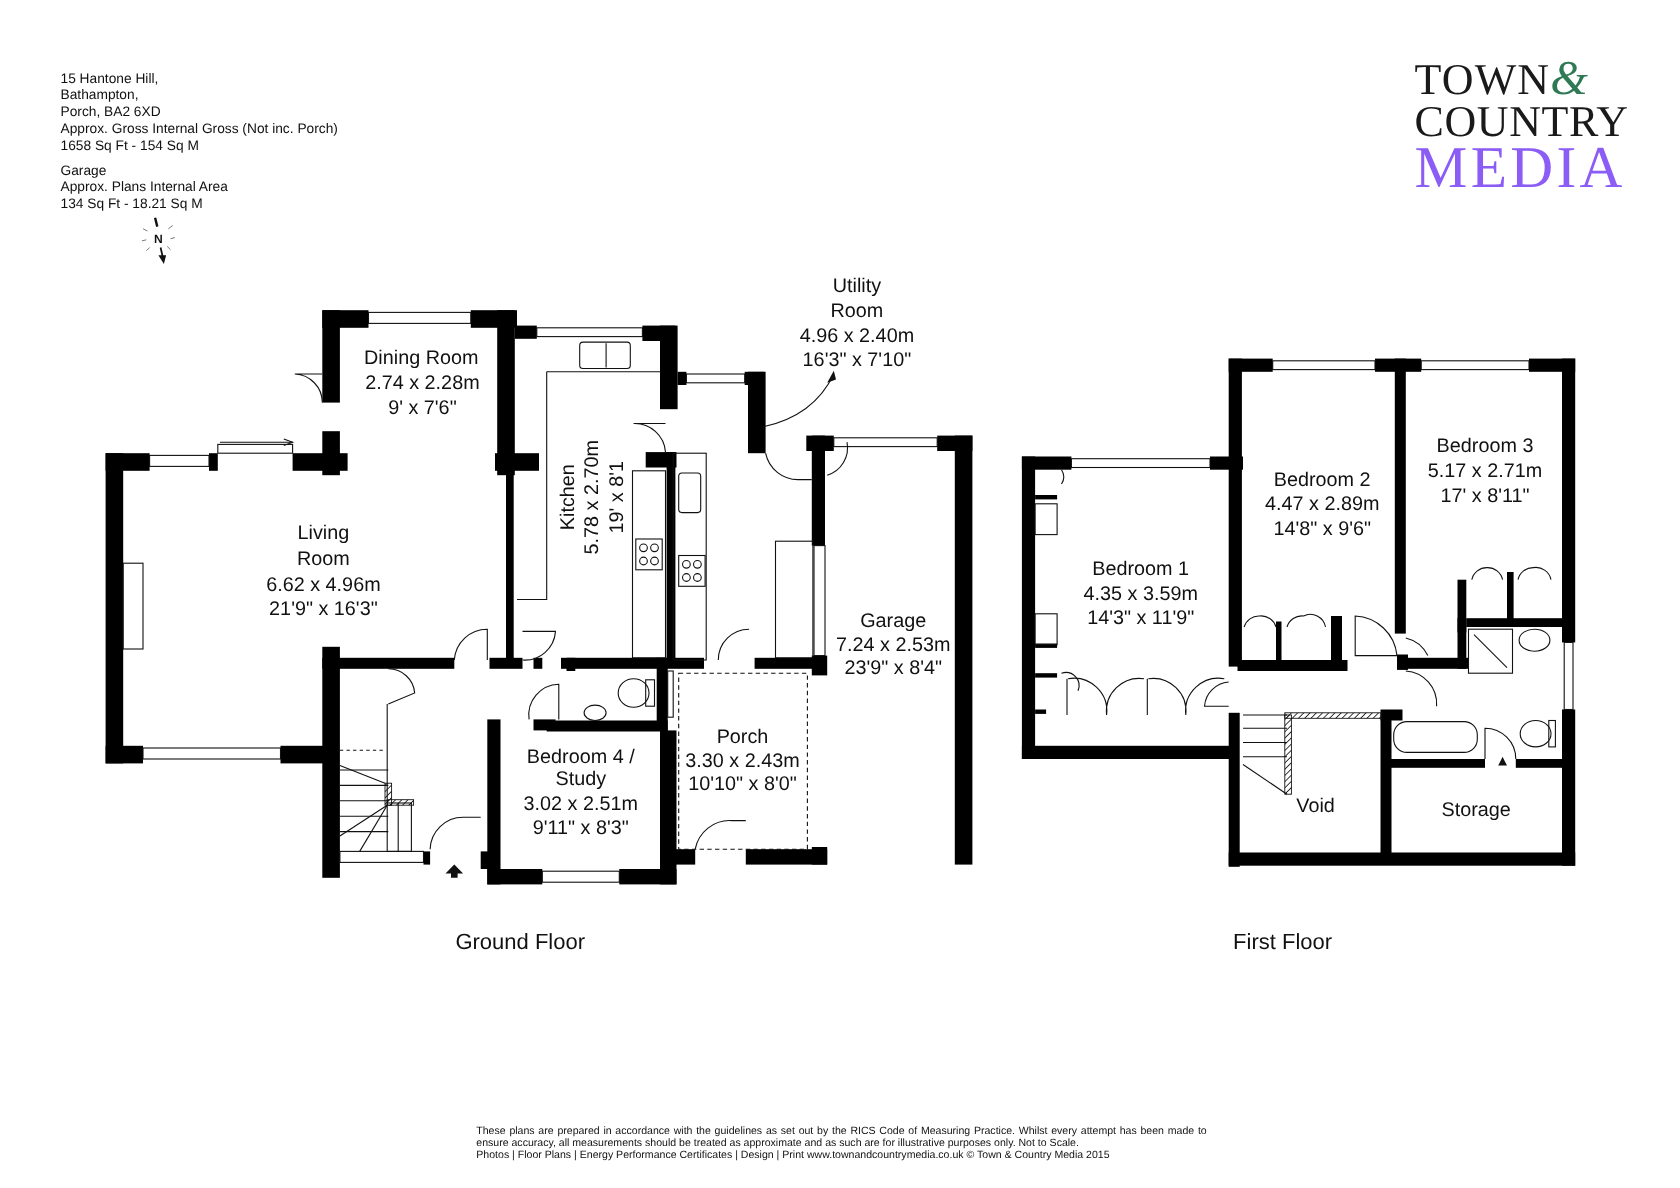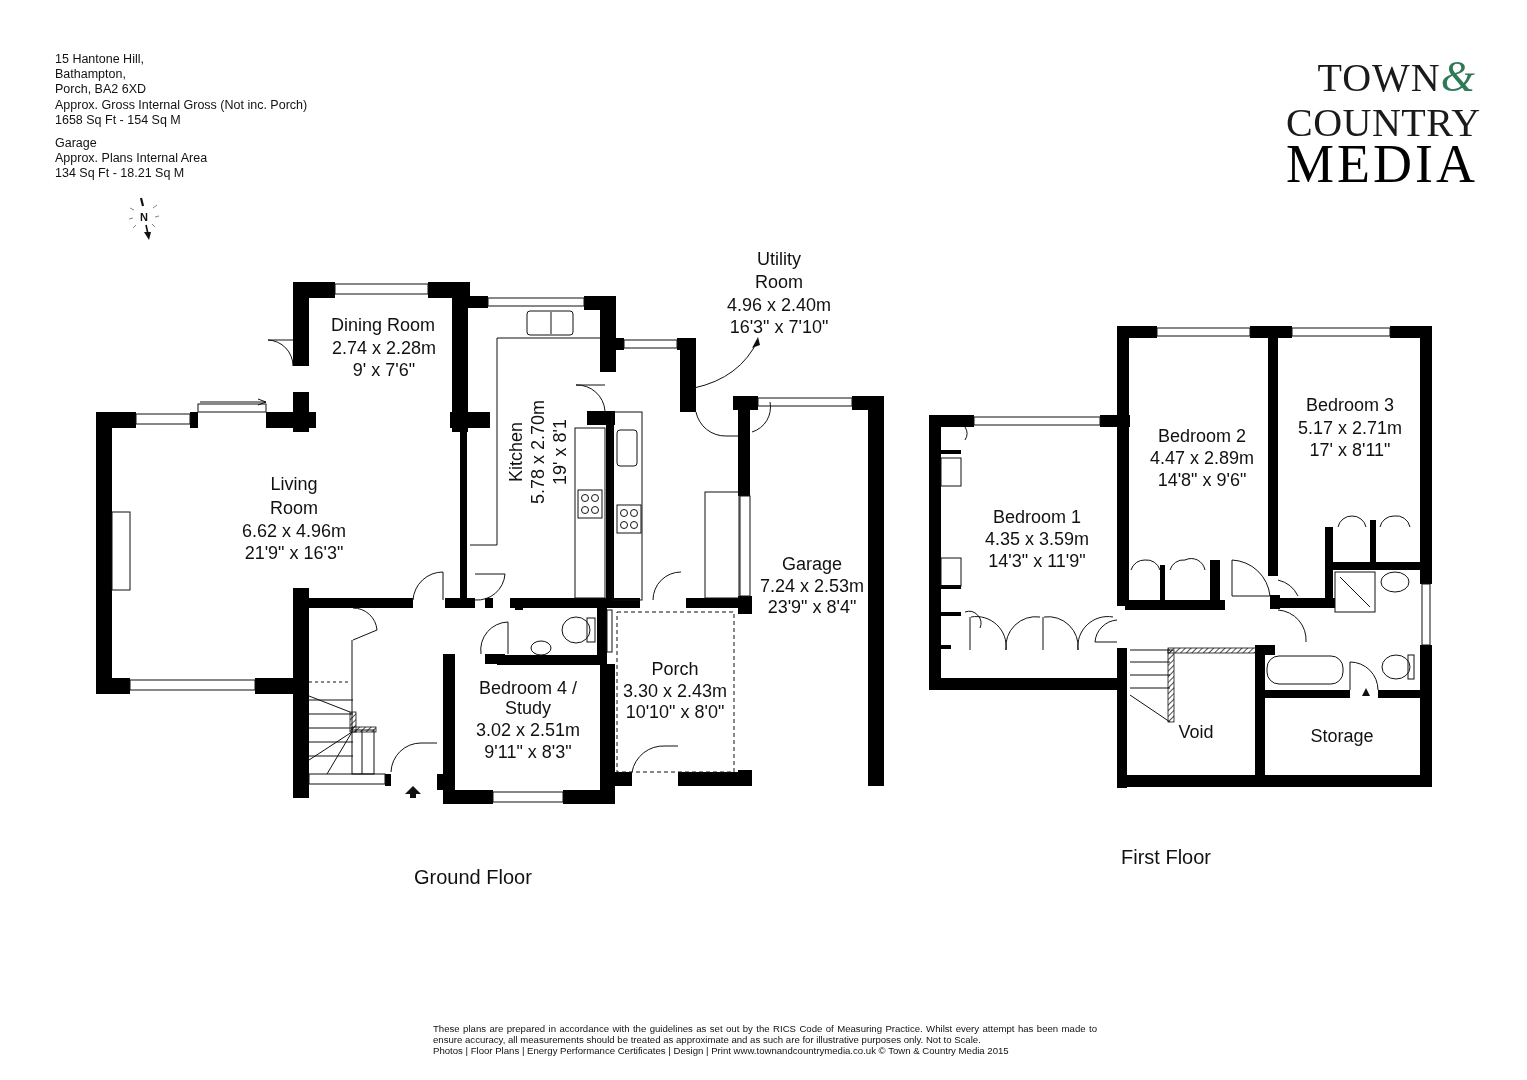--- a/index.html
+++ b/index.html
@@ -1,26 +1,26 @@
 <!DOCTYPE html>
 <html><head>
 <meta charset="utf-8">
 <style>
   html, body { margin: 0; padding: 0; background: #ffffff; }
   body { width: 1527px; height: 1080px; position: relative; overflow: hidden;
          font-family: "Liberation Sans", "DejaVu Sans", sans-serif; color: #111; }
-  .address-block { position: absolute; left: 55px; top: 52px; font-size: 12.5px; line-height: 15.2px; }
+  .address-block { position: absolute; left: 55px; top: 64px; font-size: 12.5px; line-height: 15.2px; }
   .address-block .gap { height: 8px; }
   .north { position: absolute; left: 128px; top: 196px; width: 36px; height: 46px; }
   .logo { position: absolute; left: 1286px; top: 50px; width: 190px; text-align: left;
           font-family: "Liberation Serif", "DejaVu Serif", serif; }
-  .logo .l1 { font-size: 40px; line-height: 54px; letter-spacing: 1px; color: #1a1a1a; text-align: right; }
+  .logo .l1 { font-size: 40px; line-height: 42px; letter-spacing: 1px; color: #1a1a1a; }
   .logo .amp { color: #2f7a55; font-style: italic; font-size: 44px; }
   .logo .l2 { font-size: 40px; line-height: 36px; letter-spacing: 0.5px; color: #1a1a1a; }
-  .logo .l3 { font-size: 54px; line-height: 46px; letter-spacing: 3px; color: #000000; }
+  .logo .l3 { font-size: 54px; line-height: 46px; letter-spacing: 3px; color: #8b5cf6; }
   svg.plan { position: absolute; left: 0; top: 0; }
   .room-label { font-family: "Liberation Sans", "DejaVu Sans", sans-serif; font-size: 18px; fill: #111; text-anchor: middle; }
   .floor-label { position: absolute; top: 846px; font-size: 20px; }
   .footer { position: absolute; left: 433px; top: 990px; width: 664px; font-size: 9.6px; line-height: 11px; text-align: justify; color: #111; margin-top: 33px; }
 </style>
 </head>
 <body>
 
 <div class="address-block">
   <div>15 Hantone Hill,</div>
@@ -339,19 +339,19 @@
     <text class="room-label" x="1350" y="456">17' x 8'11"</text>
   </g>
   <g>
     <text class="room-label" x="1196" y="738">Void</text>
   </g>
   <g>
     <text class="room-label" x="1342" y="742">Storage</text>
   </g>
 </svg>
 
-<div class="floor-label" style="left:414px;margin-top:20px;">Ground Floor</div>
+<div class="floor-label" style="left:414px;">Ground Floor</div>
 <div class="floor-label" style="left:1121px;">First Floor</div>
 
 <div class="footer">
   <span>These plans are prepared in accordance with the guidelines as set out by the RICS Code of Measuring Practice. Whilst every attempt has been made to ensure accuracy, all measurements should be treated as approximate and as such are for illustrative purposes only. Not to Scale.</span><br>
   <span>Photos | Floor Plans | Energy Performance Certificates | Design | Print www.townandcountrymedia.co.uk © Town &amp; Country Media 2015</span>
 </div>
 
 </body></html>

